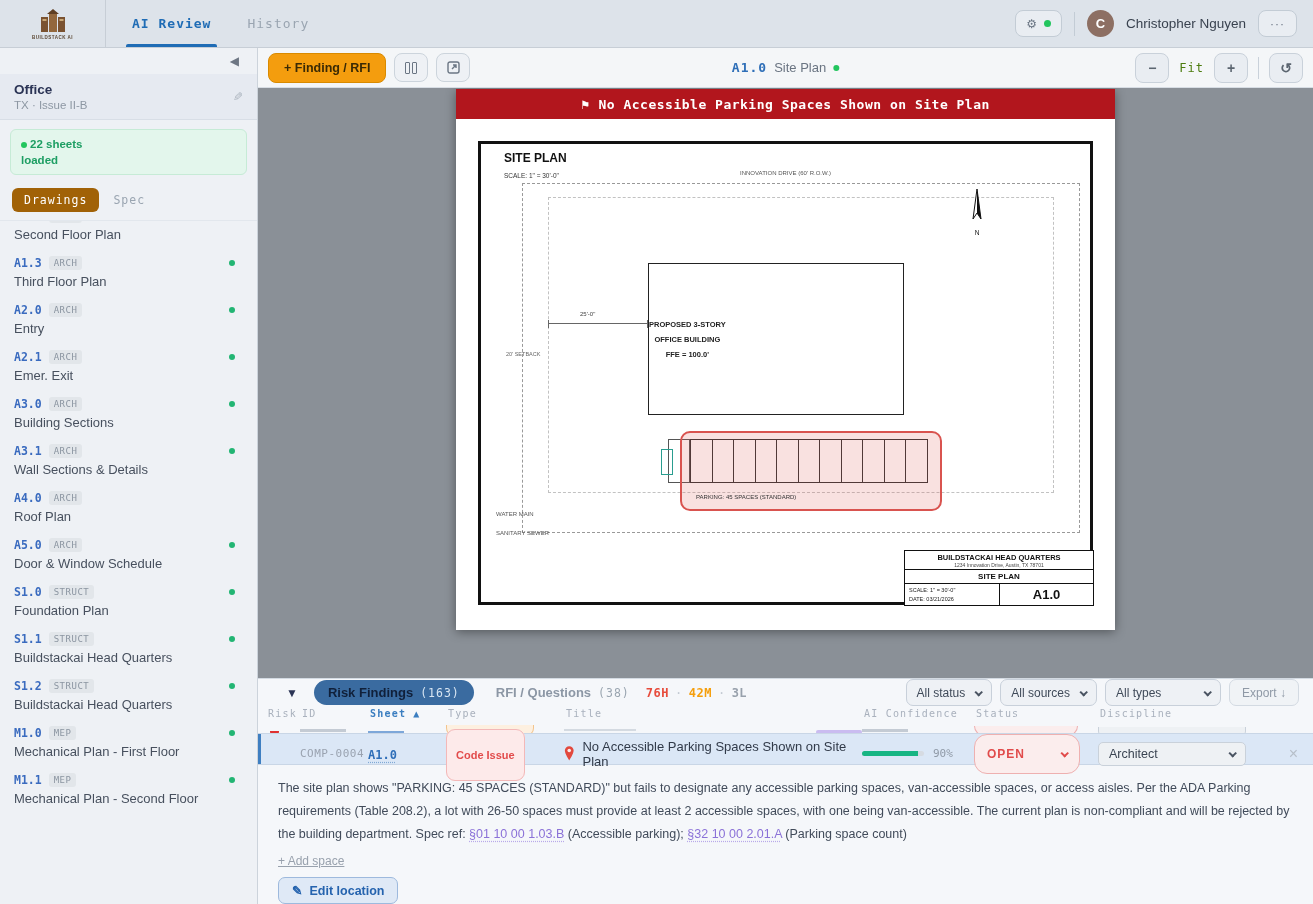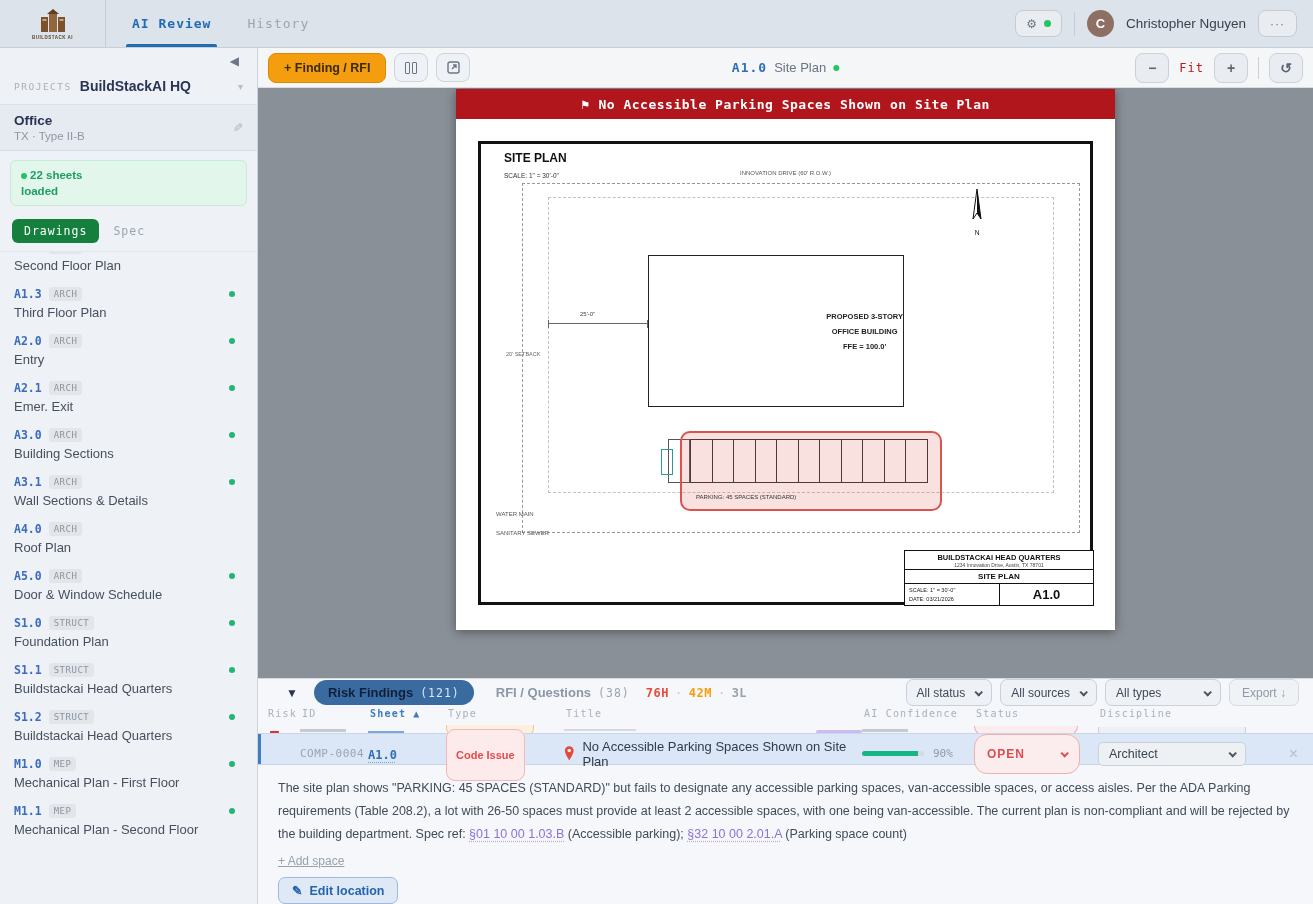--- a/index.html
+++ b/index.html
@@ -41,21 +41,21 @@
   .office-name { font-size:13.5px; font-weight:bold; color:#2b3455; }
   .office-meta { font-size:11.5px; color:#8d97a3; margin-top:2px; }
   .pencil { margin-left:auto; color:#aab3bd; font-size:12px; transform:scaleX(-1); }
   .status-box { margin:9px 10px; background:#e3f6ec; border:1px solid #c6ebd6; border-radius:6px; padding:6px 10px; display:flex; gap:10px; }
   .sheets-loaded { width:86px; font-size:11.5px; font-weight:bold; color:#1d9e63; line-height:1.4; }
   .sheets-loaded .green-dot { width:6px; height:6px; margin-right:3px; }
   .spec-col { font-size:11px; line-height:1.45; }
   .spec-label { color:#8d97a3; }
   .spec-file { color:#7a68c9; word-break:break-all; cursor:pointer; }
   .sidebar-tabs { display:flex; align-items:center; gap:14px; padding:4px 12px 8px 12px; border-bottom:1px solid #e2e7ed; }
-  .drawings-pill { background:#15803d; color:#fff; font-family:"DejaVu Sans Mono", monospace; font-size:11.5px; letter-spacing:1px; padding:5px 12px; border-radius:6px; cursor:pointer; }
+  .drawings-pill { background:#a16207; color:#fff; font-family:"DejaVu Sans Mono", monospace; font-size:11.5px; letter-spacing:1px; padding:5px 12px; border-radius:6px; cursor:pointer; }
   .spec-tab { font-family:"DejaVu Sans Mono", monospace; font-size:11.5px; letter-spacing:1px; color:#9aa5b1; cursor:pointer; }
 
   .sheet-list { flex:1; overflow:hidden; position:relative; }
   .sheet-list .sheet-item:first-of-type { margin-top:-20px; }
   .sheet-item { padding:6px 14px 6px 14px; cursor:pointer; }
   .sheet-code-row { display:flex; align-items:center; height:17px; }
   .sheet-code { font-family:"DejaVu Sans Mono", monospace; font-size:11.5px; font-weight:bold; color:#3a6bbf; margin-right:7px; }
   .sheet-code:empty { display:none; }
   .sheet-badge { font-family:"DejaVu Sans Mono", monospace; font-size:9px; color:#8b95a1; background:#e2e6ea; border-radius:3px; padding:2px 5px; letter-spacing:.5px; }
   .sheet-badge:empty { display:none; }
@@ -69,38 +69,38 @@
   .finding-btn { background:#f49d0e; border:1px solid #d98a00; color:#3a2a05; font-weight:bold; font-size:12.5px; border-radius:8px; padding:7px 15px; cursor:pointer; }
   .icon-btn { width:34px; height:29px; border:1px solid #ccd4dc; background:#eef1f5; border-radius:8px; display:flex; align-items:center; justify-content:center; margin-left:8px; cursor:pointer; color:#6b7684; }
   .cols-icon { display:flex; gap:2px; }
   .cols-icon span { width:5px; height:12px; border:1.5px solid #6b7684; border-radius:1px; }
   .canvas-title { position:absolute; left:50%; transform:translateX(-50%); display:flex; align-items:center; gap:7px; }
   .canvas-sheet-code { font-family:"DejaVu Sans Mono", monospace; font-size:13px; font-weight:bold; color:#2f6fb8; letter-spacing:1px; }
   .canvas-sheet-name { font-size:13px; color:#6a7482; }
   .canvas-title .green-dot { width:6px; height:6px; }
   .zoom-controls { margin-left:auto; display:flex; align-items:center; gap:10px; }
   .zoom-btn { width:34px; height:30px; border:1px solid #c9d1da; background:#e9edf2; border-radius:8px; color:#5b6570; font-size:14px; font-weight:bold; display:flex; align-items:center; justify-content:center; cursor:pointer; }
-  .fit-label { font-family:"DejaVu Sans Mono", monospace; font-size:12px; color:#b91c1c; letter-spacing:1px; }
+  .fit-label { font-family:"DejaVu Sans Mono", monospace; font-size:12px; color:#4d7c0f; letter-spacing:1px; }
   .zc-div { width:1px; height:22px; background:#c9d1da; }
 
   
   .canvas { flex:1; background:#8a9097; position:relative; overflow:hidden; }
   .sheet { position:absolute; left:198px; top:1px; width:659px; height:541px; background:#fff; box-shadow:0 2px 10px rgba(0,0,0,.4); }
   .banner { height:30px; background:#b2161d; color:#fff; font-family:"DejaVu Sans Mono", monospace; font-size:13px; font-weight:bold; display:flex; align-items:center; justify-content:center; gap:9px; letter-spacing:.5px; cursor:pointer; }
   .draw-area { position:relative; width:659px; height:511px; }
   .border-box { position:absolute; left:22px; top:22px; width:615px; height:464px; border:2px solid #111; box-shadow:0 0 0 1px #111 inset; }
   .abs { position:absolute; }
   .dw-title { left:24px; top:8px; font-size:12px; font-weight:bold; color:#111; }
   .dw-scale { left:24px; top:29px; font-size:6.5px; color:#333; }
   .dw-road { left:50%; transform:translateX(-50%); top:27px; font-size:6px; color:#555; }
   .dash-outer { left:42px; top:40px; width:558px; height:350px; border:1px dashed #999; }
   .dash-inner { left:68px; top:54px; width:506px; height:296px; border:1px dashed #c2c2c2; }
   .north { left:487px; top:46px; width:20px; text-align:center; }
   .north-n { font-size:6.5px; color:#111; }
-  .bldg { left:168px; top:112px; width:256px; height:152px; border:1.5px solid #222; background:#fff; display:flex; align-items:center; justify-content:flex-end; }
+  .bldg { left:168px; top:120px; width:256px; height:152px; border:1.5px solid #222; background:#fff; display:flex; align-items:center; justify-content:flex-start; }
   .bldg-text { text-align:center; font-size:7.5px; font-weight:bold; color:#222; line-height:2; }
   .dim-line { left:68px; top:180px; width:100px; border-top:1px solid #666; }
   .dim-line::before, .dim-line::after { content:""; position:absolute; top:-4px; width:1px; height:8px; background:#666; }
   .dim-line::before { left:0; } .dim-line::after { right:0; }
   .dim-label { left:100px; top:168px; font-size:6px; color:#444; }
   .setback-label { left:26px; top:208px; font-size:5.5px; color:#666; }
   .parking-wrap { left:188px; top:296px; display:flex; }
   .stall-ext { width:22px; height:44px; border:1px solid #555; }
   .stalls { width:238px; height:44px; border:1px solid #333; display:flex; }
   .stalls span { flex:1; border-right:1px solid #333; }
@@ -210,29 +210,24 @@
       <div class="more-btn">···</div>
     </div>
   </div>
 
   <div class="app-body">
 
     <div class="sidebar">
       <div class="collapse-row">
         <span class="collapse-tri">◀</span>
       </div>
-      <div class="projects-row">
-        <span class="projects-label mono">PROJECTS</span>
-        <span class="project-name">BuildStackAI HQ</span>
-        <span class="proj-caret">▾</span>
-      </div>
       <div class="office-row">
         <div>
           <div class="office-name">Office</div>
-          <div class="office-meta">TX · Type II-B</div>
+          <div class="office-meta">TX · Issue II-B</div>
         </div>
         <span class="pencil">✎</span>
       </div>
       <div class="status-box">
         <div class="sheets-loaded"><span class="green-dot"></span><span>22 sheets loaded</span></div>
       </div>
       <div class="sidebar-tabs">
         <span class="drawings-pill">Drawings</span>
         <span class="spec-tab">Spec</span>
       </div>
@@ -460,21 +455,21 @@
             </div>
           </div>
         </div>
       </div>
 
       <div class="bottom-panel">
         <div class="findings-header">
           <span class="panel-collapse">▼</span>
           <div class="risk-pill">
             <span class="risk-pill-label">Risk Findings</span>
-            <span class="risk-pill-count">(121)</span>
+            <span class="risk-pill-count">(163)</span>
           </div>
           <div class="rfi-tab">
             <span class="rfi-label">RFI / Questions</span>
             <span class="rfi-count">(38)</span>
           </div>
           <div class="sev-group">
             <span class="sev-high">76H</span>
             <span class="sev-sep">·</span>
             <span class="sev-med">42M</span>
             <span class="sev-sep">·</span>

